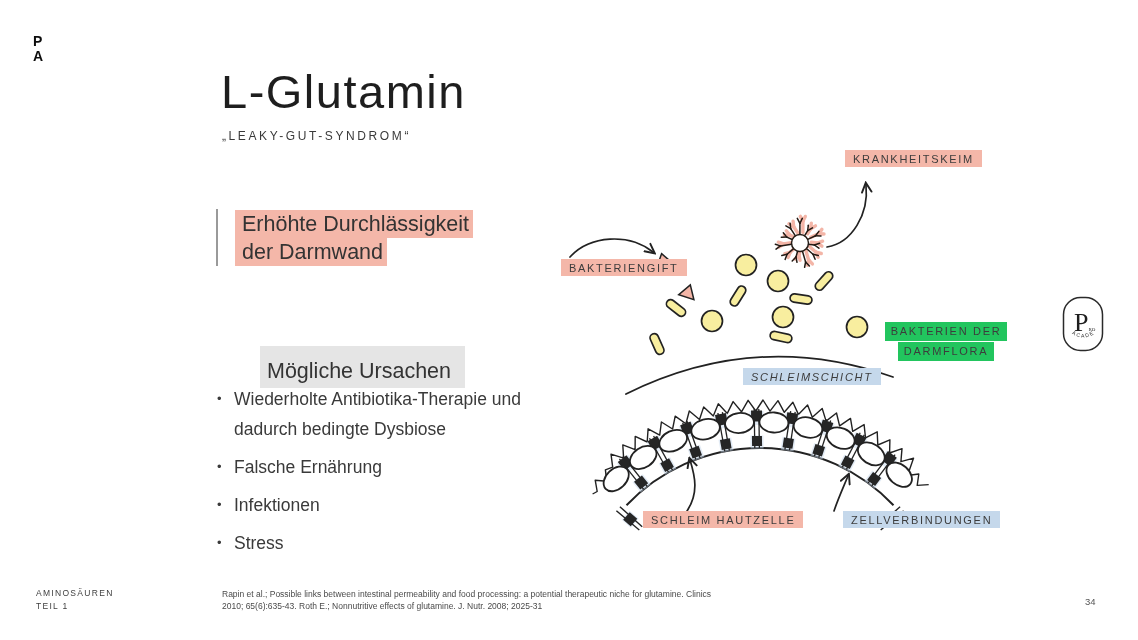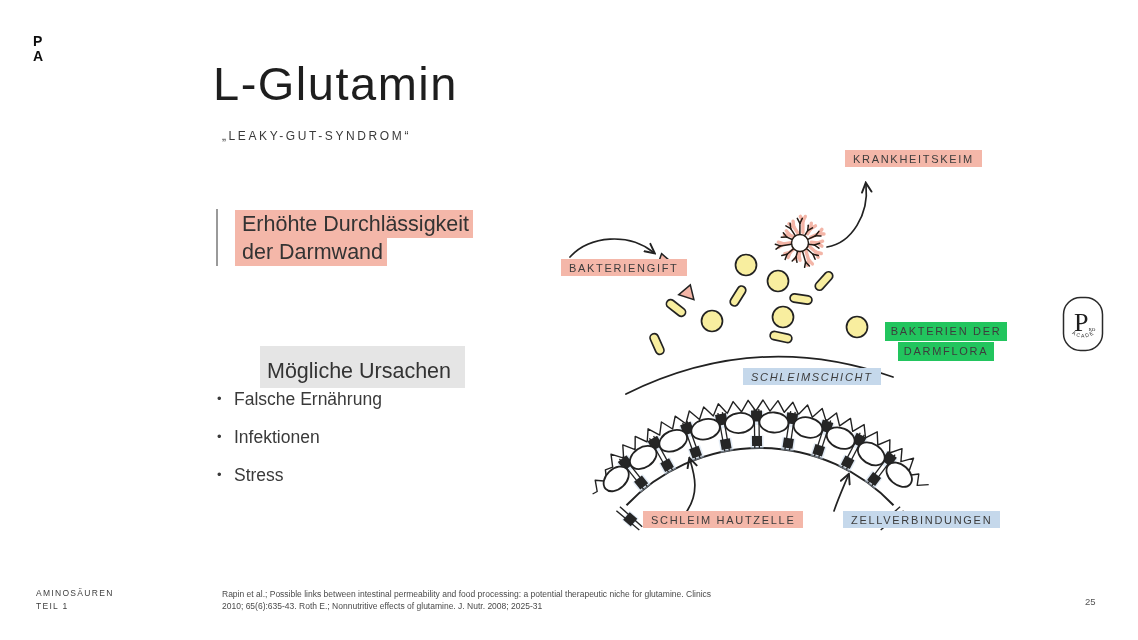--- a/index.html
+++ b/index.html
@@ -3,21 +3,21 @@
 <meta charset="utf-8">
 <style>
   html,body{margin:0;padding:0;background:#ffffff;}
   body{width:1138px;height:640px;overflow:hidden;font-family:"Liberation Sans",sans-serif;}
   .slide{position:relative;width:1138px;height:640px;background:#ffffff;}
 
   
   .brand{position:absolute;left:33px;top:34px;font-weight:bold;font-size:14px;line-height:15px;letter-spacing:.5px;color:#0d0d0d;}
 
   
-  .title{position:absolute;left:213px;top:56px;margin:0;font-size:47px;font-weight:300;letter-spacing:1.5px;color:#1e1e1e;text-align:right;}
+  .title{position:absolute;left:213px;top:56px;margin:8px;font-size:47px;font-weight:300;letter-spacing:1.5px;color:#1e1e1e;text-align:right;}
   .subtitle{position:absolute;left:222px;top:129px;font-size:12px;letter-spacing:2.6px;color:#3a3a3a;}
 
   
   .vbar{position:absolute;left:216px;top:209px;width:2px;height:57px;background:#9a9a9a;}
   .headline{position:absolute;left:235px;top:210px;font-size:21.5px;color:#333;line-height:26px;}
   .headline .hl{display:inline-block;background:#f4b7a9;padding:1px 4px 1px 7px;}
 
   
   .causes-heading{position:absolute;left:212px;top:346px;font-size:21.5px;color:#333;}
   .causes-heading .hl{display:inline-block;background:#e5e5e5;padding:13px 14px 4px 7px;margin-left:48px;}
@@ -62,20 +62,21 @@
   <div class="vbar"></div>
   <div class="headline">
     <div><span class="hl">Erhöhte Durchlässigkeit</span></div>
     <div><span class="hl">der Darmwand</span></div>
   </div>
 
   <div class="causes-heading">
     <span class="hl">Mögliche Ursachen</span>
   </div>
   <ul class="causes-list">
+    <li>Wiederholte Antibiotika-Therapie und dadurch bedingte Dysbiose</li>
     <li>Falsche Ernährung</li>
     <li>Infektionen</li>
     <li>Stress</li>
   </ul>
 
   <svg id="diagram-svg" class="diagram-svg" viewBox="490 140 530 420">
       <defs>
         <marker id="ah" viewBox="0 0 10 10" refX="7" refY="5" markerWidth="7" markerHeight="7" orient="auto">
           <path d="M 1 1 L 9 5 L 1 9" fill="none" stroke="#222222" stroke-width="1.6" stroke-linecap="round"></path>
         </marker>
@@ -272,15 +273,15 @@
   </svg>
 
   <div class="footer-series">
     <div>AMINOSÄUREN</div>
     <div>TEIL 1</div>
   </div>
   <div class="citation">
     <div>Rapin et al.; Possible links between intestinal permeability and food processing: a potential therapeutic niche for glutamine. Clinics</div>
     <div>2010; 65(6):635-43. Roth E.; Nonnutritive effects of glutamine. J. Nutr. 2008; 2025-31</div>
   </div>
-  <div class="page-number">25</div>
+  <div class="page-number">34</div>
 
 </div>
 
 </body></html>

